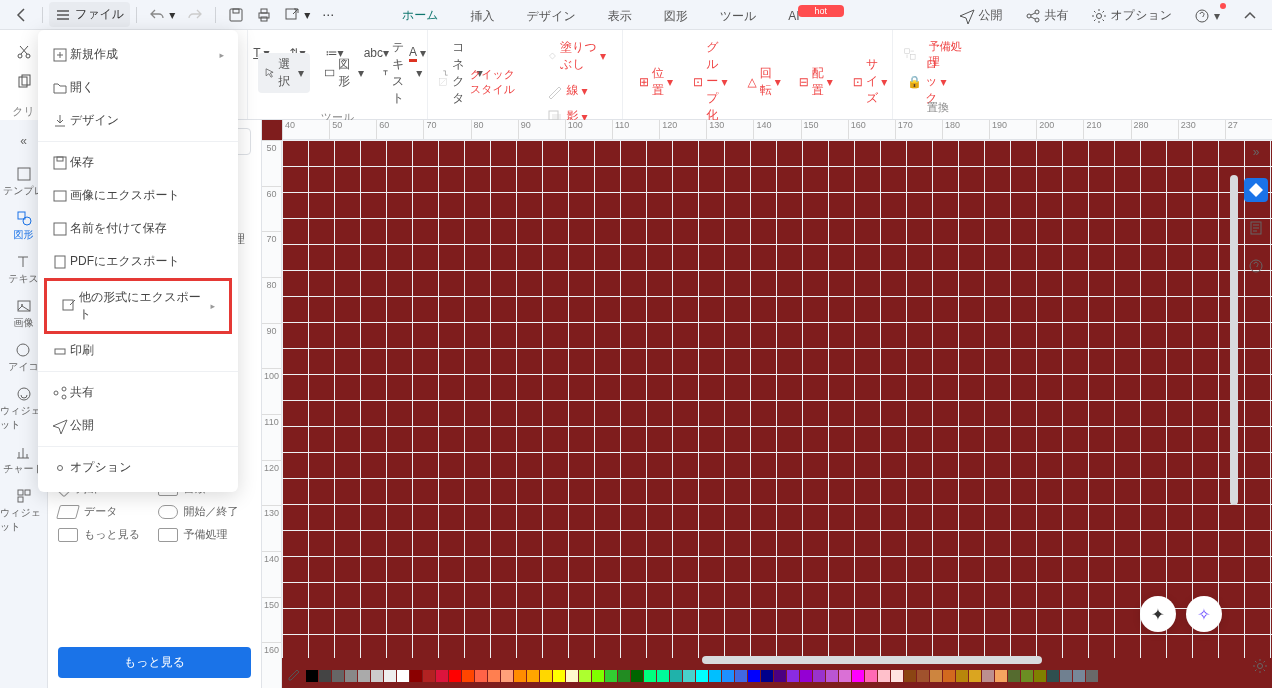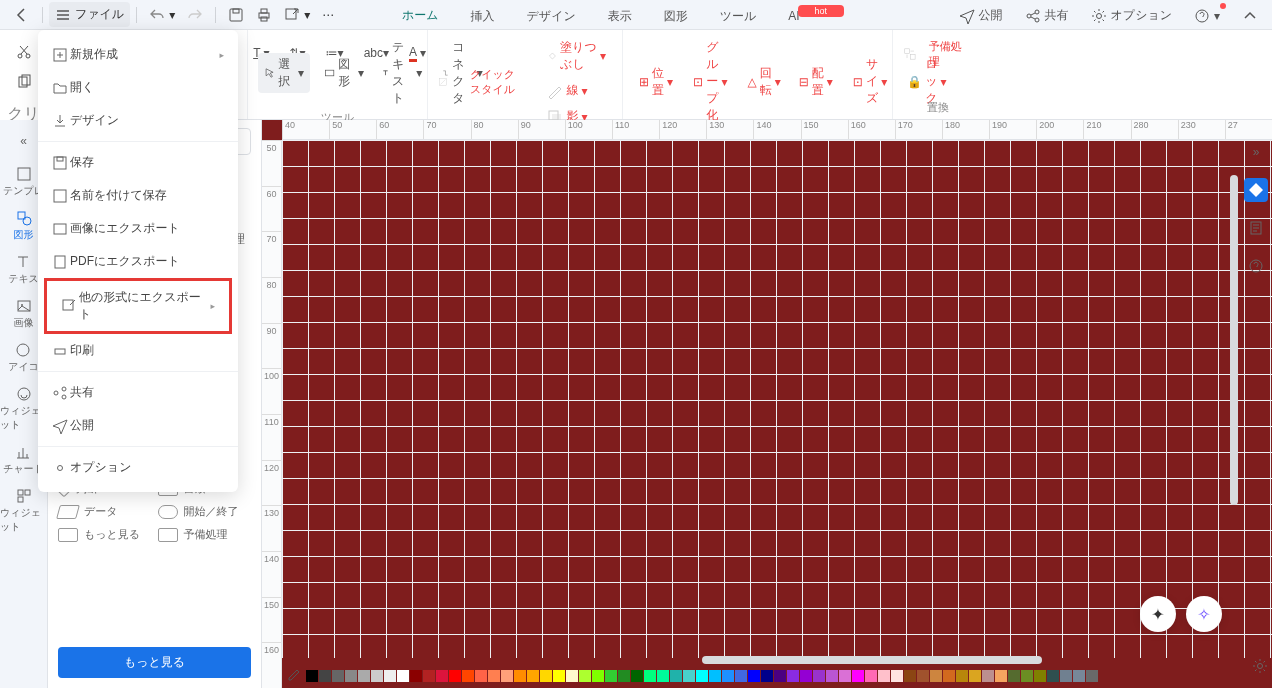--- a/index.html
+++ b/index.html
@@ -156,21 +156,21 @@
   <div class="left-clip" style="position:absolute;left:0;top:0">
     <svg viewBox="0 0 16 16" style="color:#555">
         <circle cx="4" cy="12" r="2" stroke="currentColor" fill="none"></circle>
         <circle cx="12" cy="12" r="2" stroke="currentColor" fill="none"></circle>
         <path d="M5 10L12 2M11 10L4 2" stroke="currentColor"></path>
       </svg>
     <svg viewBox="0 0 16 16">
         <rect x="3" y="3" width="8" height="10" stroke="#555" fill="none"></rect>
         <rect x="6" y="1" width="8" height="10" stroke="#555" fill="none"></rect>
       </svg>
-    <span style="font-size:16px;color:#888">クリ</span>
+    <span style="font-size:11px;color:#888">クリ</span>
   </div>
 
   <div class="ribbon-group" style="width:200px">
     <div class="rg-controls">
       <div class="rg-row">
         <div class="font-select"><span>12</span> ▾</div>
         <div class="small-btn" style="font-size:13px">A<sup>↑</sup></div>
         <div class="small-btn" style="font-size:13px">A<sup>↓</sup></div>
         <div class="small-btn">≡▾</div>
       </div>
@@ -540,32 +540,32 @@
         <svg viewBox="0 0 16 16">
           <rect x="2" y="2" width="12" height="12" stroke="#666" fill="none"></rect>
           <rect x="5" y="2" width="6" height="4" stroke="#666" fill="none"></rect>
         </svg>
       </span>
       <span>保存</span>
     </div>
   <div class="fm-item">
       <span class="fm-icon">
         <svg viewBox="0 0 16 16">
+          <rect x="2" y="3" width="12" height="10" stroke="#666" fill="none"></rect>
+        </svg>
+      </span>
+      <span>画像にエクスポート</span>
+    </div>
+  <div class="fm-item">
+      <span class="fm-icon">
+        <svg viewBox="0 0 16 16">
           <rect x="2" y="2" width="12" height="12" stroke="#666" fill="none"></rect>
         </svg>
       </span>
       <span>名前を付けて保存</span>
-    </div>
-  <div class="fm-item">
-      <span class="fm-icon">
-        <svg viewBox="0 0 16 16">
-          <rect x="2" y="3" width="12" height="10" stroke="#666" fill="none"></rect>
-        </svg>
-      </span>
-      <span>画像にエクスポート</span>
     </div>
   <div class="fm-item">
       <span class="fm-icon">
         <svg viewBox="0 0 16 16">
           <rect x="3" y="2" width="10" height="12" stroke="#666" fill="none"></rect>
         </svg>
       </span>
       <span>PDFにエクスポート</span>
     </div>
   <div class="fm-item highlighted">

